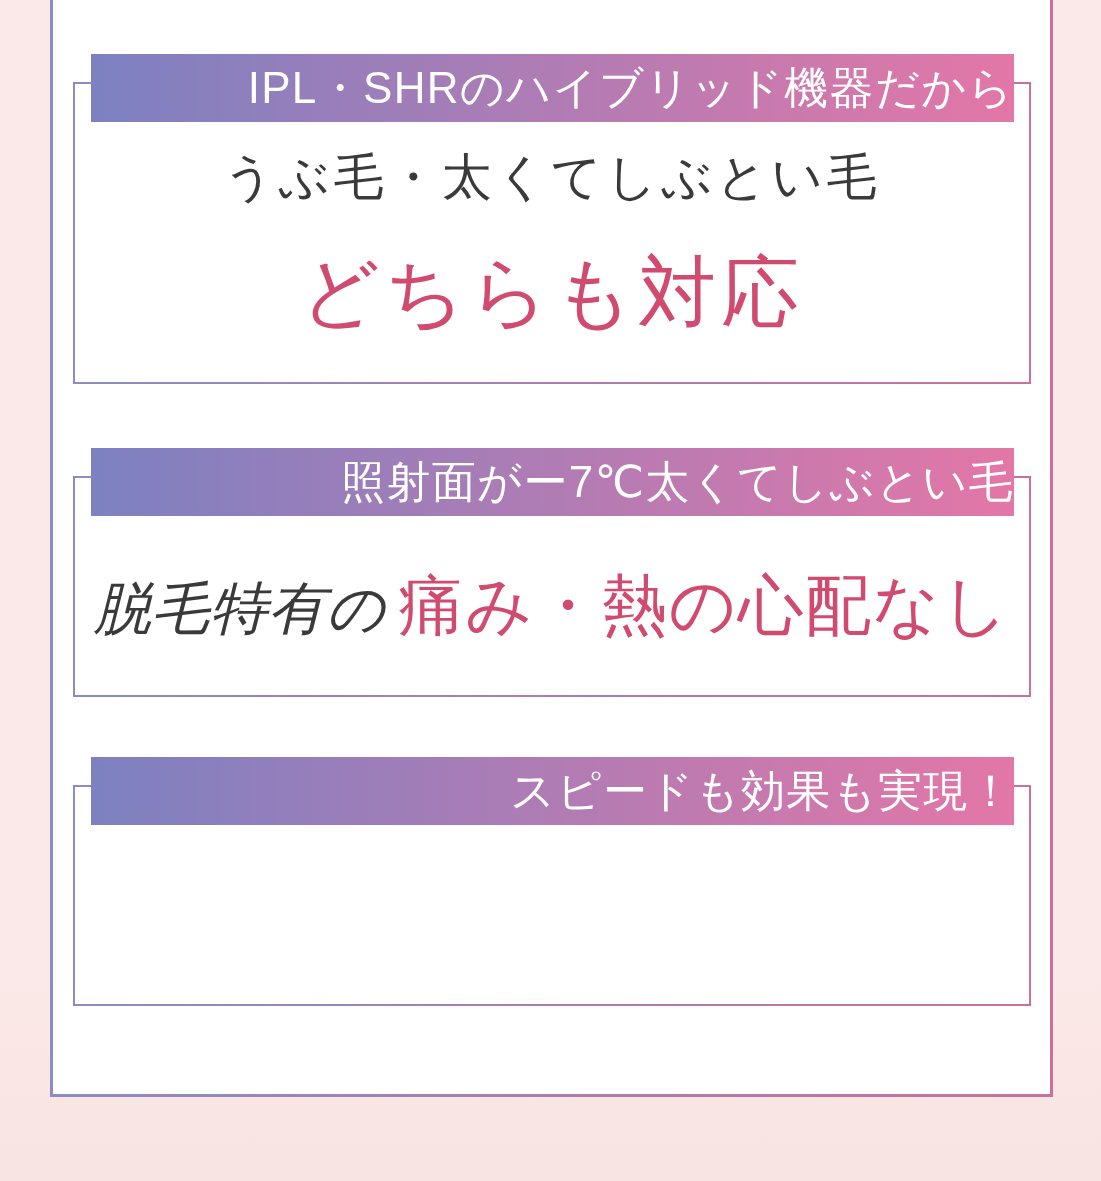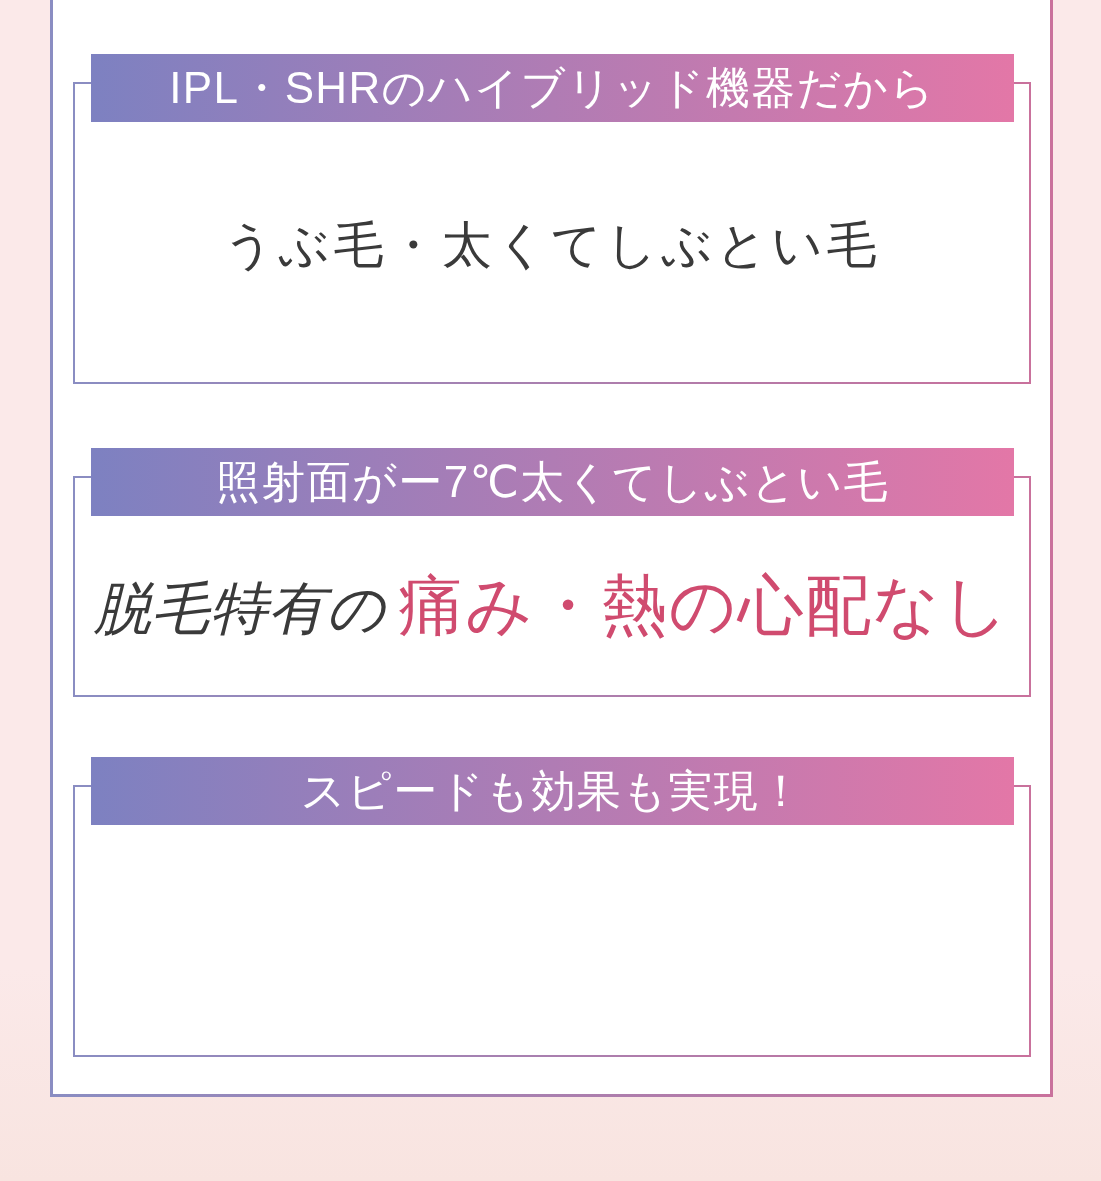--- a/index.html
+++ b/index.html
@@ -37,37 +37,37 @@
     border: 3px solid;
     border-image: linear-gradient(90deg, var(--border-start), var(--border-end)) 1;
   }
   .feature {
     position: absolute;
     left: 73px;
     width: 958px;
   }
   .feature-1 { top: 54px;  height: 330px; }
   .feature-2 { top: 448px; height: 249px; }
-  .feature-3 { top: 757px; height: 300px; }
+  .feature-3 { top: 757px; height: 249px; }
 
   .card-box {
     position: absolute;
     left: 0; right: 0; top: 28px; bottom: 0;
     box-sizing: border-box;
     background: var(--card-bg);
     border: 2px solid;
     border-image: linear-gradient(90deg, var(--border-start), var(--border-end)) 1;
   }
   .banner {
     position: absolute;
     top: 0; left: 18px; right: 17px;
     height: 68px;
     display: flex;
     align-items: center;
-    justify-content: center;
+    justify-content: flex-end;
     background: linear-gradient(90deg, var(--banner-start), var(--banner-end));
   }
   .banner-text {
     color: var(--banner-text);
     font-size: 44px;
     letter-spacing: 0.03em;
     white-space: nowrap;
   }
   .body {
     position: absolute;
@@ -115,20 +115,21 @@
 
 <div class="frame"></div>
 
 <section class="feature feature-1">
   <div class="card-box"></div>
   <div class="banner">
     <span class="banner-text">IPL・SHRのハイブリッド機器だから</span>
   </div>
   <div class="body body-stacked">
     <p class="plain-line">うぶ毛・太くてしぶとい毛</p>
+    <p class="emphasis-line">どちらも対応</p>
   </div>
 </section>
 
 <section class="feature feature-2">
   <div class="card-box"></div>
   <div class="banner">
     <span class="banner-text">照射面がー7℃太くてしぶとい毛</span>
   </div>
   <div class="body">
     <p class="mixed">

